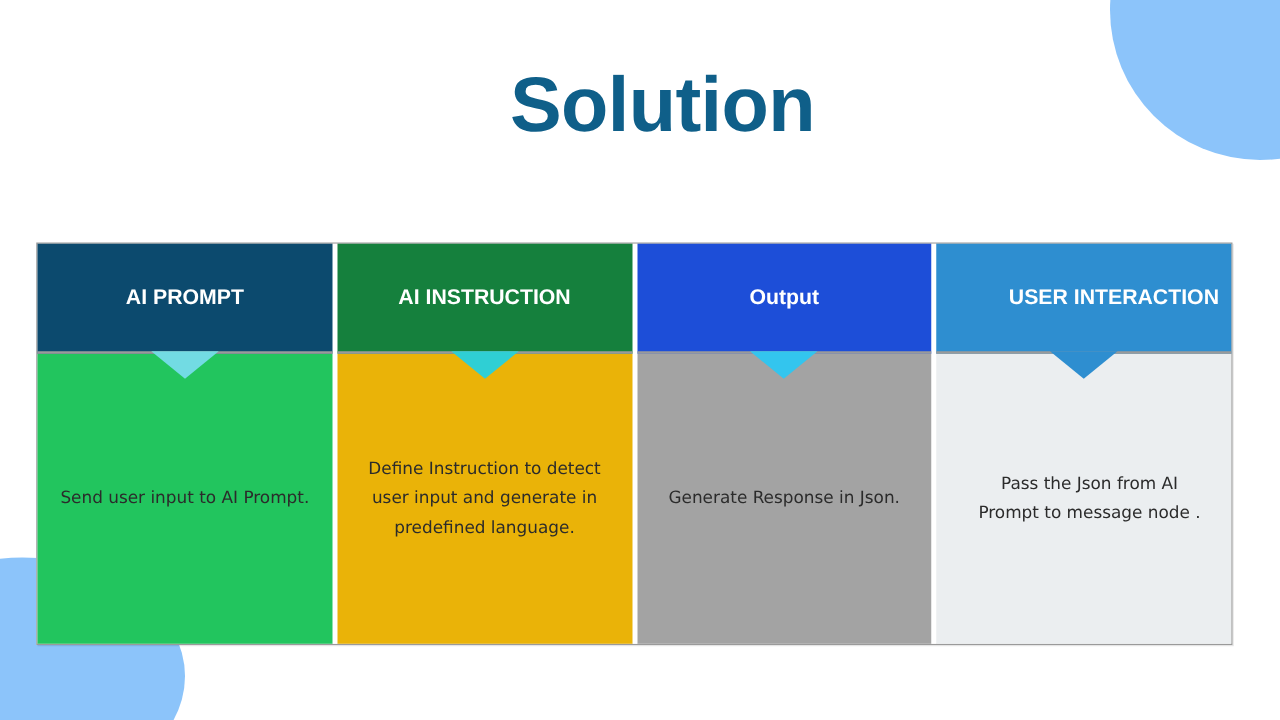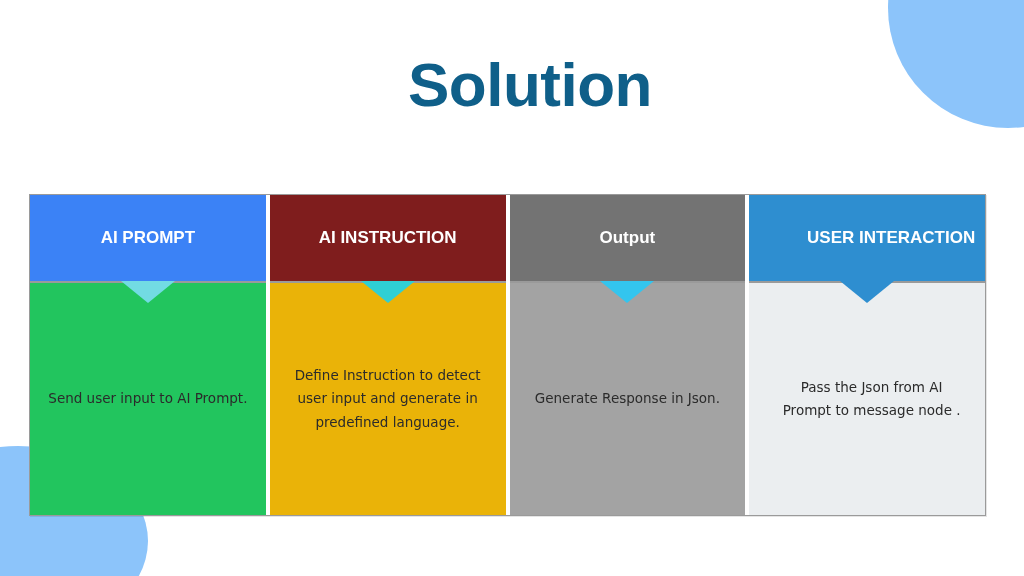--- a/index.html
+++ b/index.html
@@ -151,41 +151,41 @@
 
   <div class="blob blob-topright" style="background: rgb(140, 196, 250);"></div>
   <div class="blob blob-bottomleft" style="background: rgb(140, 196, 250);"></div>
 
   <div class="page-title" style="color: rgb(15, 95, 137);">Solution</div>
 
   <div class="table-wrap">
     <div class="columns">
 
       <div class="column">
-        <div class="col-head" style="background: #3b82f6;">
+        <div class="col-head" style="background: #0c4a6e;">
           <span class="col-head-label">AI PROMPT</span>
           <span class="col-notch" style="border-top-color: rgb(114, 219, 227);"></span>
         </div>
         <div class="col-body" style="background: #22c55e;">
           <span class="col-body-text">Send user input to AI Prompt.</span>
         </div>
       </div>
 
       <div class="column">
-        <div class="col-head" style="background: #7f1d1d;">
+        <div class="col-head" style="background: #15803d;">
           <span class="col-head-label">AI INSTRUCTION</span>
           <span class="col-notch" style="border-top-color: rgb(47, 207, 212);"></span>
         </div>
         <div class="col-body" style="background: #eab308;">
           <span class="col-body-text">Define Instruction to detect user input and generate in predefined language.</span>
         </div>
       </div>
 
       <div class="column">
-        <div class="col-head" style="background: #737373;">
+        <div class="col-head" style="background: #1d4ed8;">
           <span class="col-head-label">Output</span>
           <span class="col-notch" style="border-top-color: rgb(51, 197, 238);"></span>
         </div>
         <div class="col-body" style="background: #a3a3a3;">
           <span class="col-body-text">Generate Response in Json.</span>
         </div>
       </div>
 
       <div class="column">
         <div class="col-head" style="background: rgb(46, 142, 208); padding-left: 48px;">

